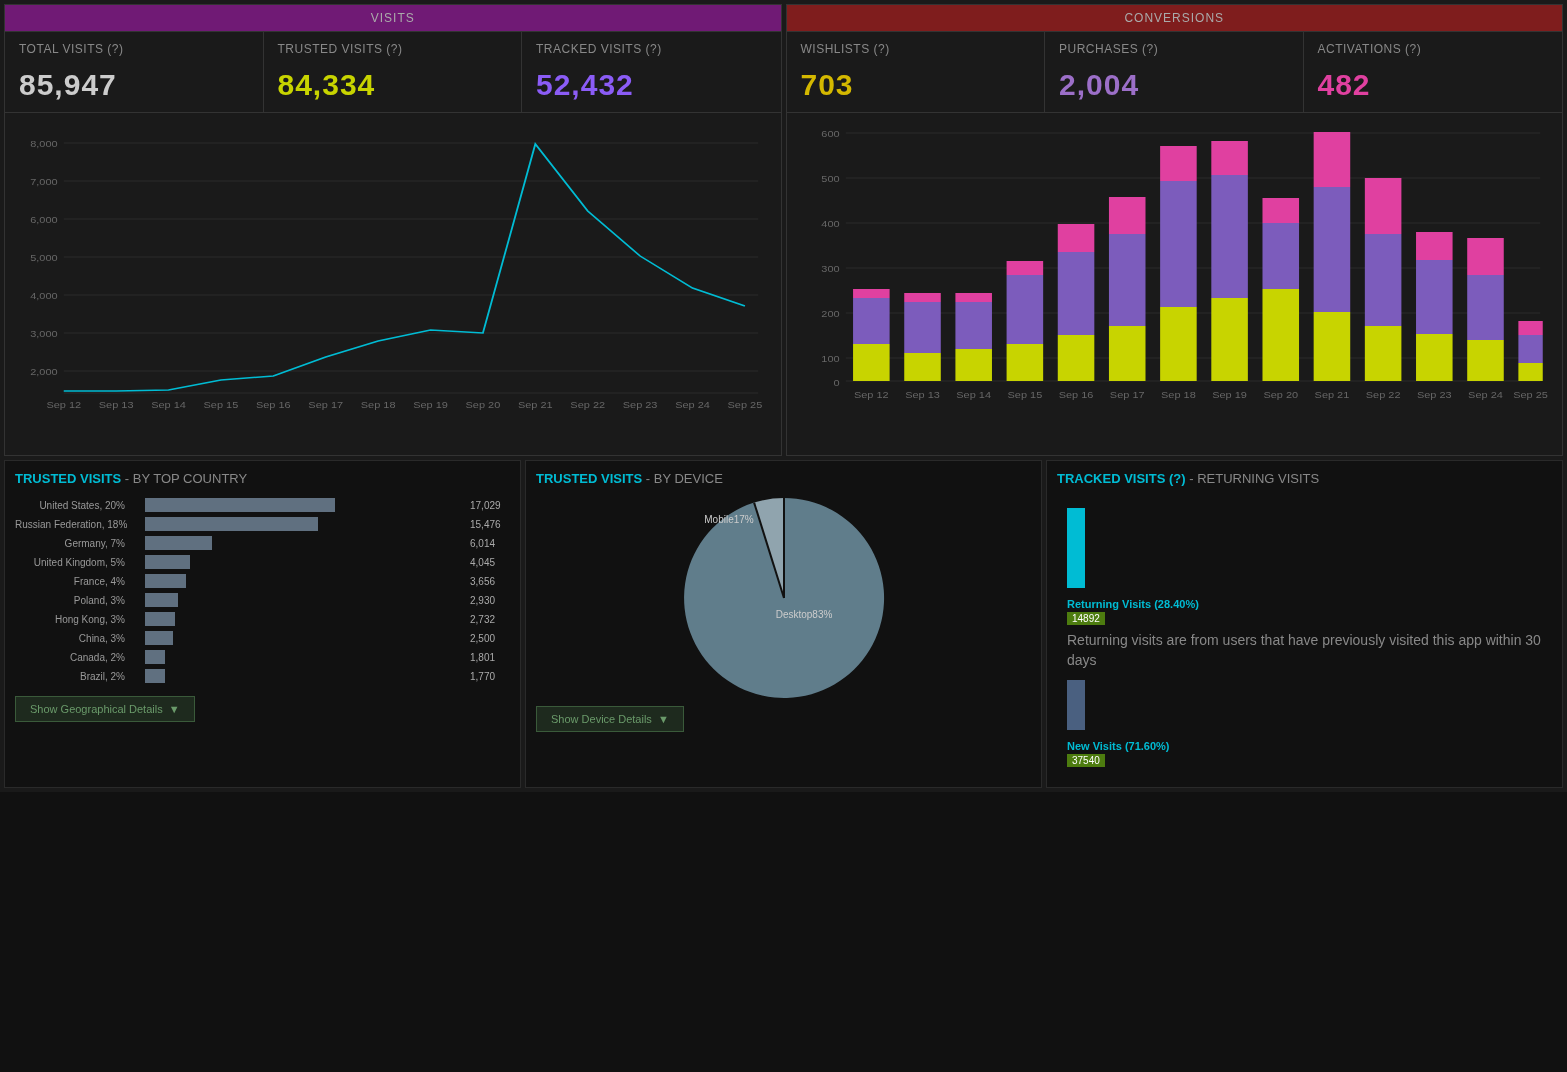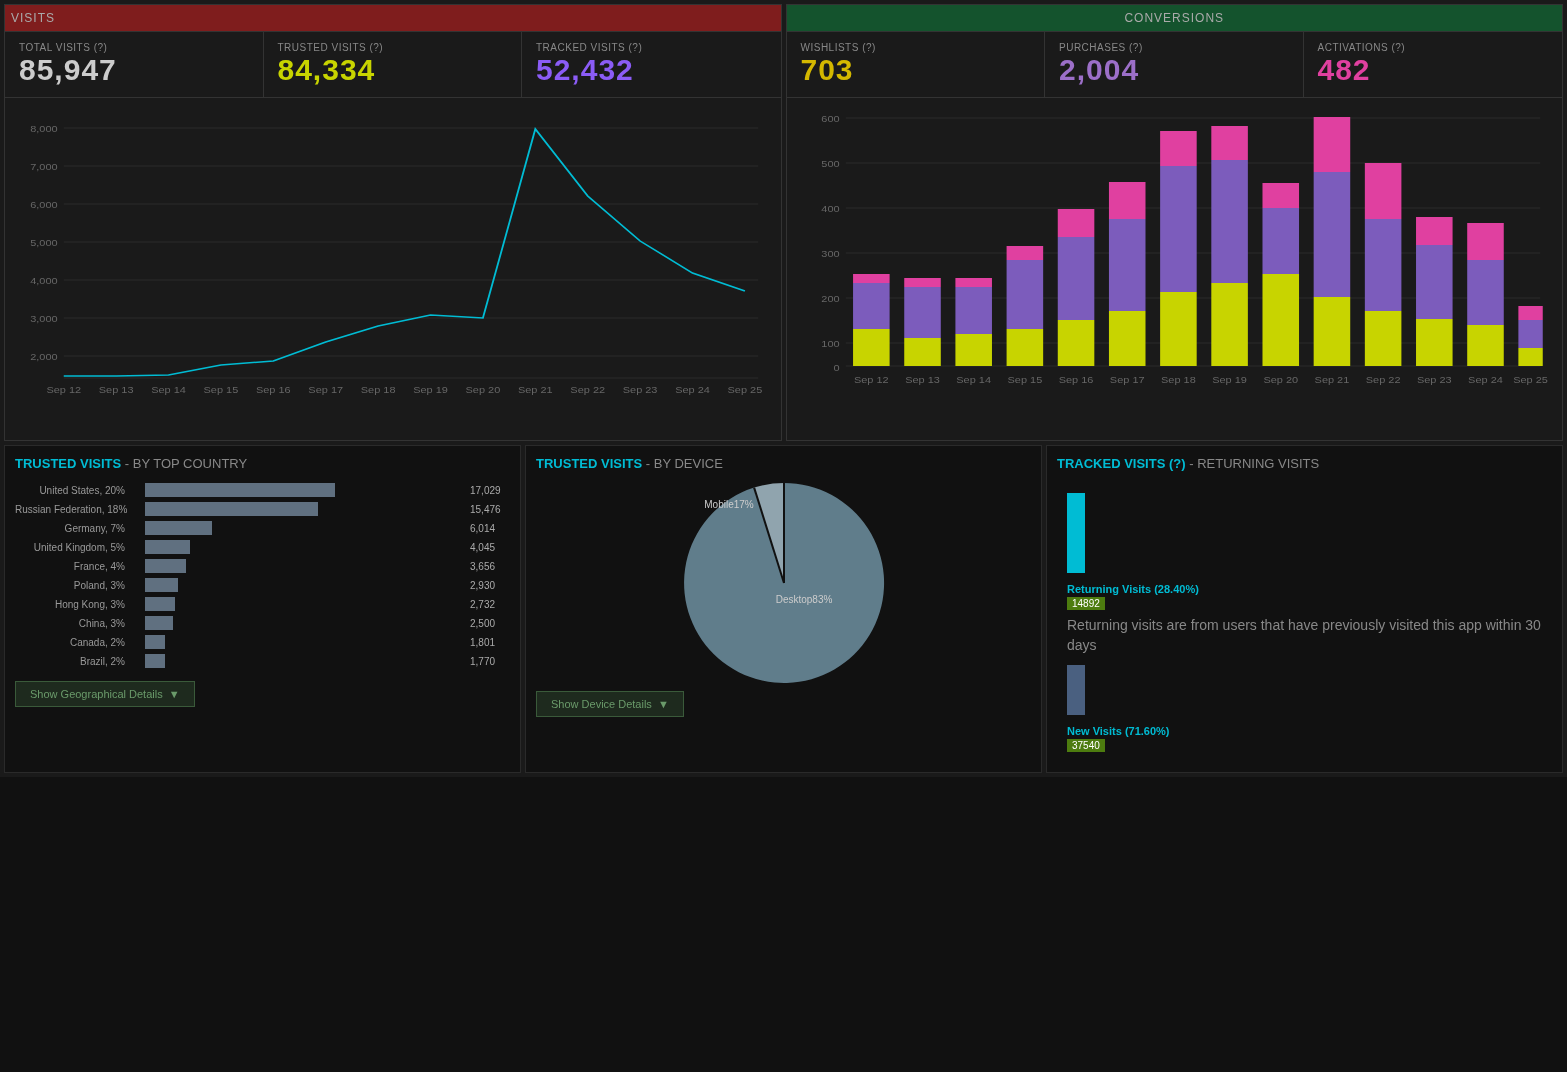--- a/index.html
+++ b/index.html
@@ -24,45 +24,46 @@
     
     .visits-panel {
       background: #1a1a1a;
       border: 1px solid #333;
       grid-column: 1;
       grid-row: 1 / 3;
       display: flex;
       flex-direction: column;
     }
     .visits-header {
-      background: #7f1d1d;
+      background: #701a75;
+      text-align: center;
       padding: 6px;
       font-size: 12px;
       letter-spacing: 1px;
       color: #aaa;
       border-bottom: 1px solid #333;
     }
     .visits-metrics {
       display: grid;
       grid-template-columns: 1fr 1fr 1fr;
       border-bottom: 1px solid #333;
     }
     .metric-box {
       padding: 10px 14px;
       border-right: 1px solid #333;
       display: flex;
       flex-direction: column;
       align-items: flex-start;
     }
     .metric-box:last-child { border-right: none; }
     .metric-label {
-      font-size: 10px;
+      font-size: 12px;
       color: #888;
       letter-spacing: 0.5px;
-      margin-bottom: 0;
+      margin-bottom: 12px;
     }
     .metric-value {
       font-size: 30px;
       font-weight: bold;
       letter-spacing: 1px;
     }
     .val-white { color: #ccc; }
     .val-yellow { color: #c8d400; }
     .val-cyan { color: #8b5cf6; }
     .val-yellow2 { color: #d4b800; }
@@ -79,21 +80,21 @@
     
     .conversions-panel {
       background: #1a1a1a;
       border: 1px solid #333;
       grid-column: 2;
       grid-row: 1 / 3;
       display: flex;
       flex-direction: column;
     }
     .conversions-header {
-      background: #14532d;
+      background: #7f1d1d;
       text-align: center;
       padding: 6px;
       font-size: 12px;
       letter-spacing: 1px;
       color: #aaa;
       border-bottom: 1px solid #333;
     }
     .conversions-metrics {
       display: grid;
       grid-template-columns: 1fr 1fr 1fr;

